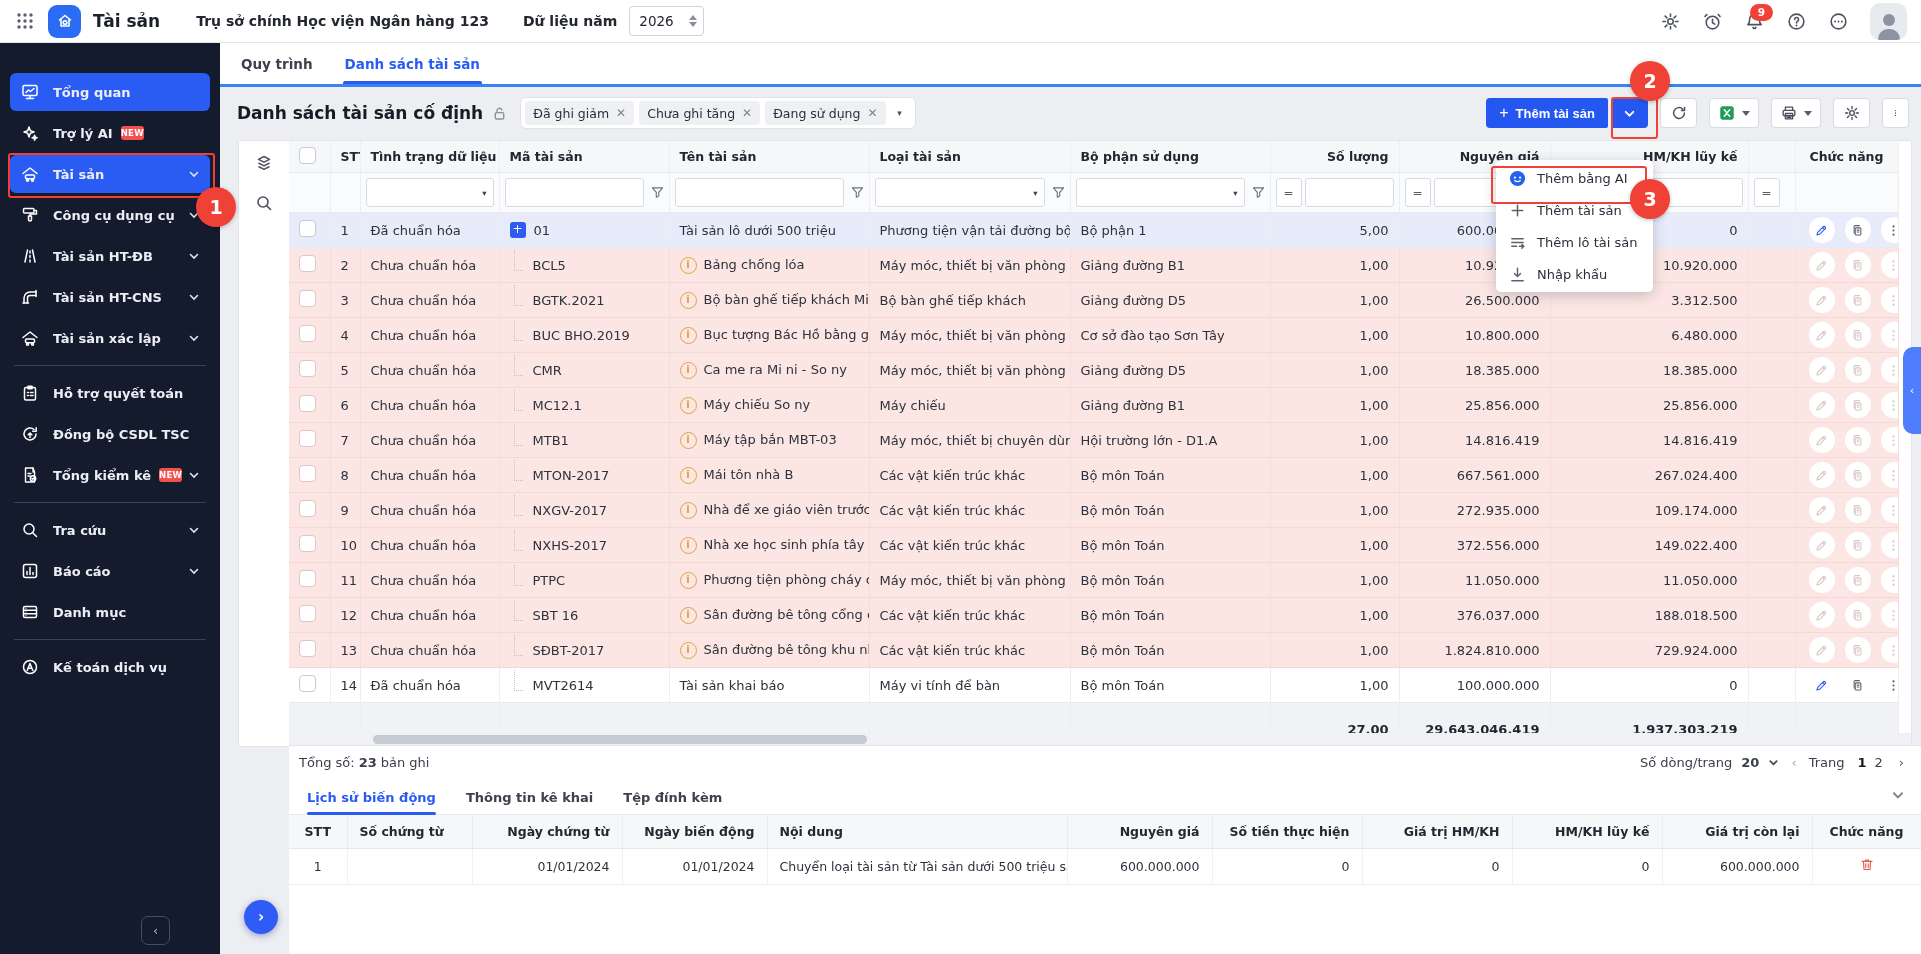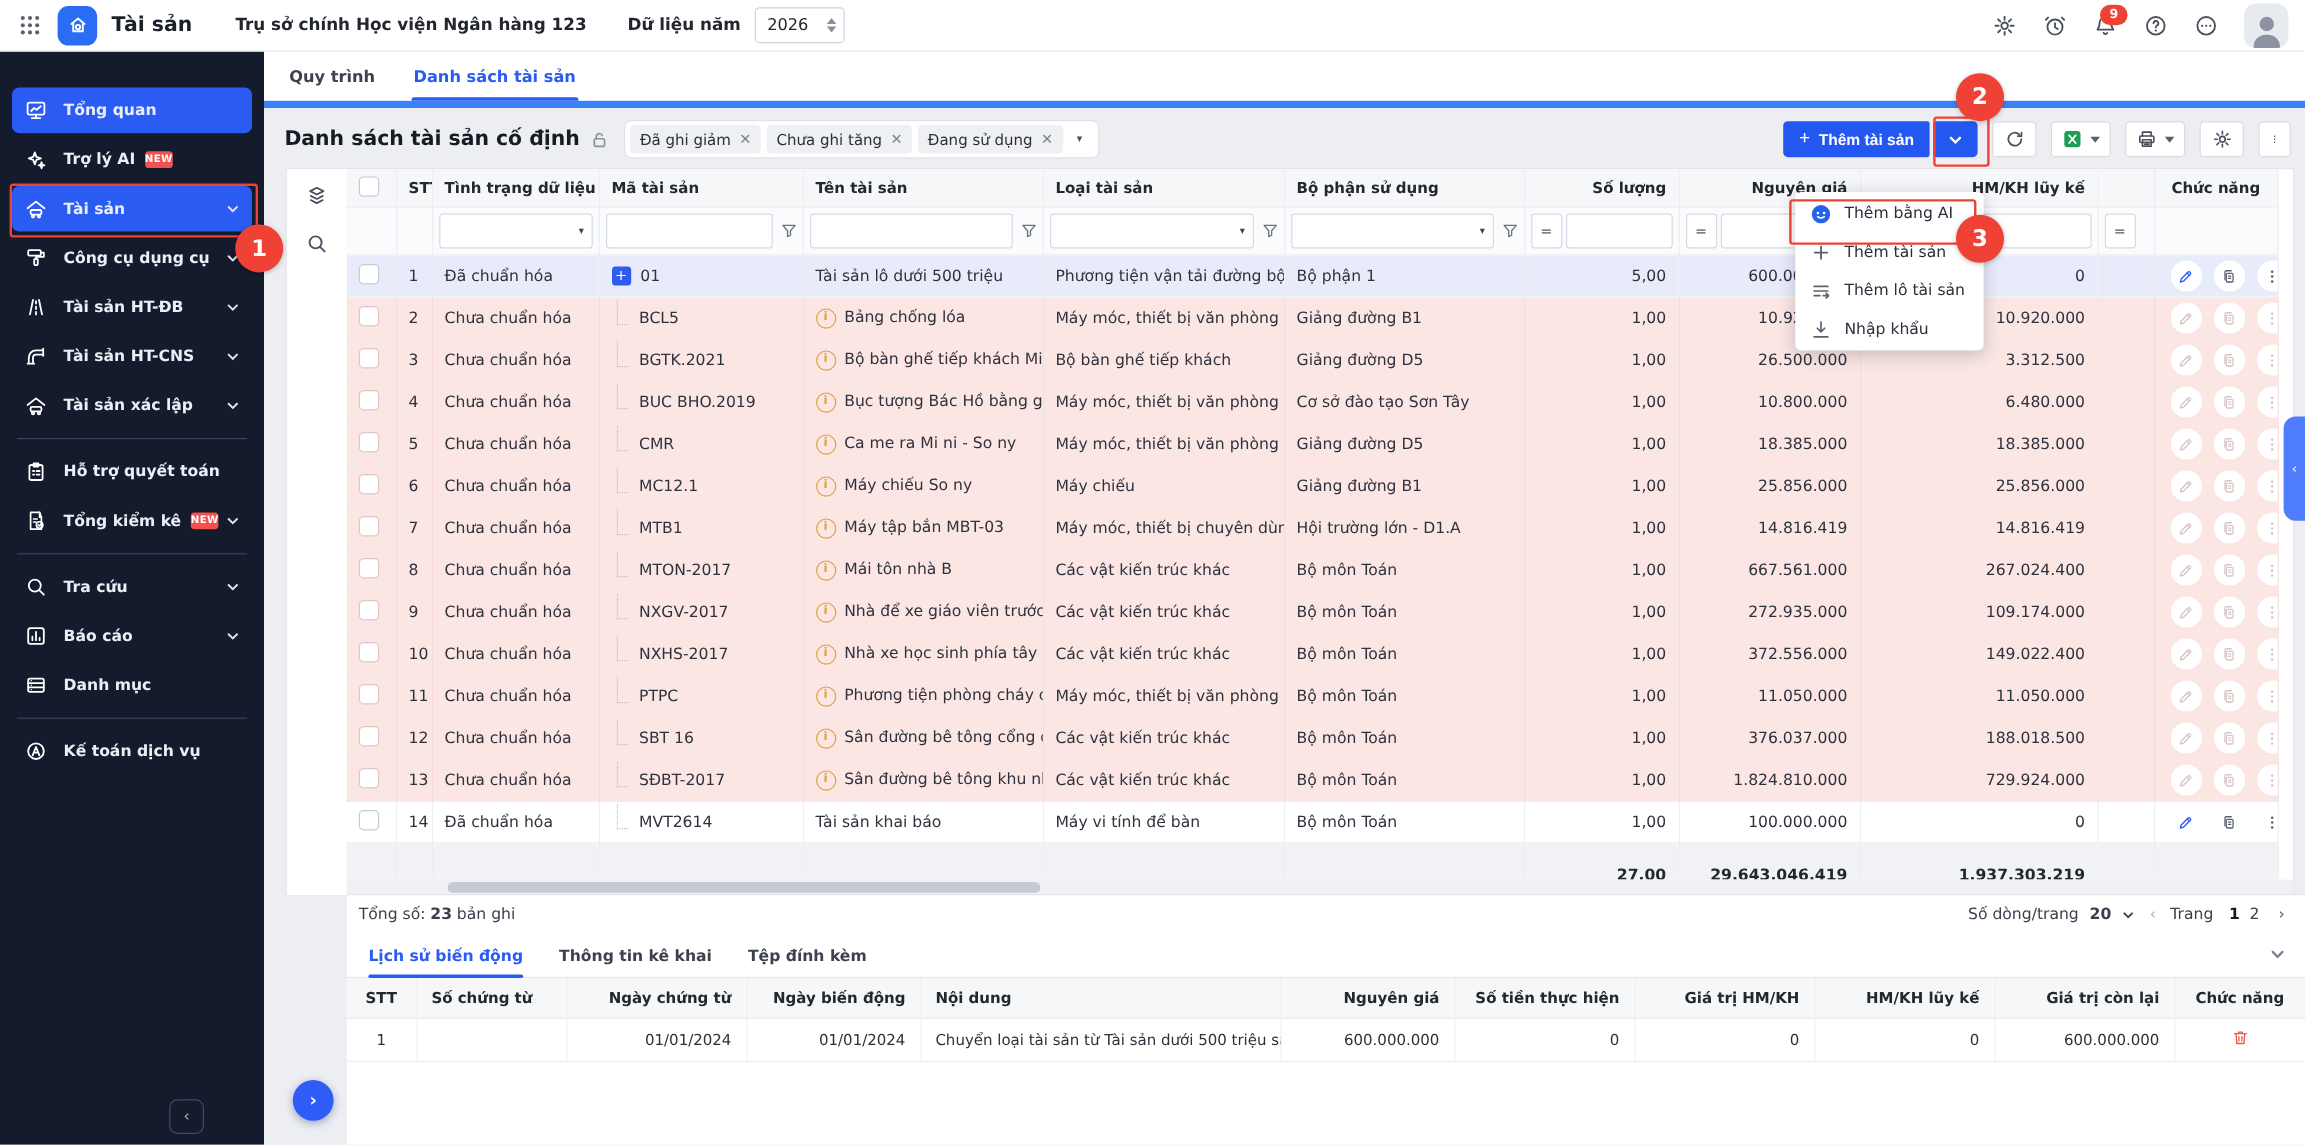--- a/index.html
+++ b/index.html
@@ -43,21 +43,21 @@
   .sb-ic svg{width:20px;height:20px;}
   .sb-label{font-size:13px;font-weight:600;white-space:nowrap;}
   .sb-badge{margin-left:8px;background:#f3514f;color:#fff;font-size:8.5px;font-weight:700;border-radius:3px;padding:2px 0;letter-spacing:.3px;}
   .sb-chev{margin-left:auto;color:#dfe3ee;width:12px;height:12px;}
   .sb-div{height:1px;background:#39425a;margin:8px 14px;}
   .sb-collapse{position:absolute;left:141px;top:874px;width:27px;height:27px;border:1.5px solid #424c63;border-radius:7px;
                color:#aab2c4;display:flex;align-items:center;justify-content:center;font-size:13px;cursor:pointer;}
 
   
   .content{position:absolute;left:220px;top:42px;right:0;bottom:0;background:#edeef2;}
-  .tabbar{height:42px;background:#fff;border-bottom:6px solid #3b82f6;display:flex;align-items:flex-end;padding-left:19px;gap:28px;}
+  .tabbar{height:42px;background:#fff;border-bottom:3px solid #3b82f6;display:flex;align-items:flex-end;padding-left:19px;gap:28px;}
   .tab{font-size:13.5px;font-weight:600;color:#3c414d;padding:0 2px 12px;cursor:pointer;position:relative;}
   .tab.active{color:#2a5cf4;}
   .tab.active:after{content:"";position:absolute;left:0;right:0;bottom:0;height:3px;background:#2a5cf4;border-radius:2px 2px 0 0;}
 
   .pagehead{height:52px;display:flex;align-items:center;padding:0 12px 0 17px;}
   .pg-title{font-size:17px;font-weight:700;color:#171b24;white-space:nowrap;}
   .pg-lock{margin-left:8px;color:#8b909d;width:17px;height:17px;}
   .pg-lock svg{width:17px;height:17px;}
   .chipbar{margin-left:12px;background:#fff;border:1px solid #dfe2e9;border-radius:6px;display:flex;align-items:center;padding:3px 6px 3px 4px;gap:5px;}
   .chip{background:#eef0f3;border-radius:4px;height:24px;display:flex;align-items:center;padding:0 8px;font-size:12.5px;color:#33384‌4;}
@@ -353,20 +353,31 @@
               <rect x="4.5" y="4.5" width="11" height="12.5" rx="1.5"></rect>
               <path d="M8 3.2h4v2.6H8z"></path>
               <path d="M7.5 9.5h1M10.5 9.5h2.5M7.5 12.5h1M10.5 12.5h2.5"></path>
             </svg>
           </span>
     <span class="sb-label">Hỗ trợ quyết toán</span>
 
   </div>
         <div class="sb-item">
     <span class="sb-ic">
+            <svg viewBox="0 0 20 20" fill="none" stroke="currentColor" stroke-width="1.5" stroke-linecap="round" stroke-linejoin="round">
+              <path d="M16 10a6 6 0 1 1-2-4.5"></path>
+              <path d="M16.2 3.8V7.3h-3.5"></path>
+              <path d="M10 13.5V9M8.2 10.8L10 9l1.8 1.8"></path>
+            </svg>
+          </span>
+    <span class="sb-label">Đồng bộ CSDL TSC</span>
+
+  </div>
+        <div class="sb-item">
+    <span class="sb-ic">
             <svg viewBox="0 0 20 20" fill="none" stroke="currentColor" stroke-width="1.4" stroke-linecap="round" stroke-linejoin="round">
               <path d="M13 3H5.5v14h9V7z"></path>
               <path d="M13 3v4h1.5"></path>
               <path d="M8 8.5h3M8 11h2"></path>
               <circle cx="13" cy="13.5" r="2.7"></circle>
               <path d="M11.9 13.5l.8.8 1.5-1.6"></path>
             </svg>
           </span>
     <span class="sb-label">Tổng kiểm kê</span>
     <span class="sb-badge">NEW</span>

